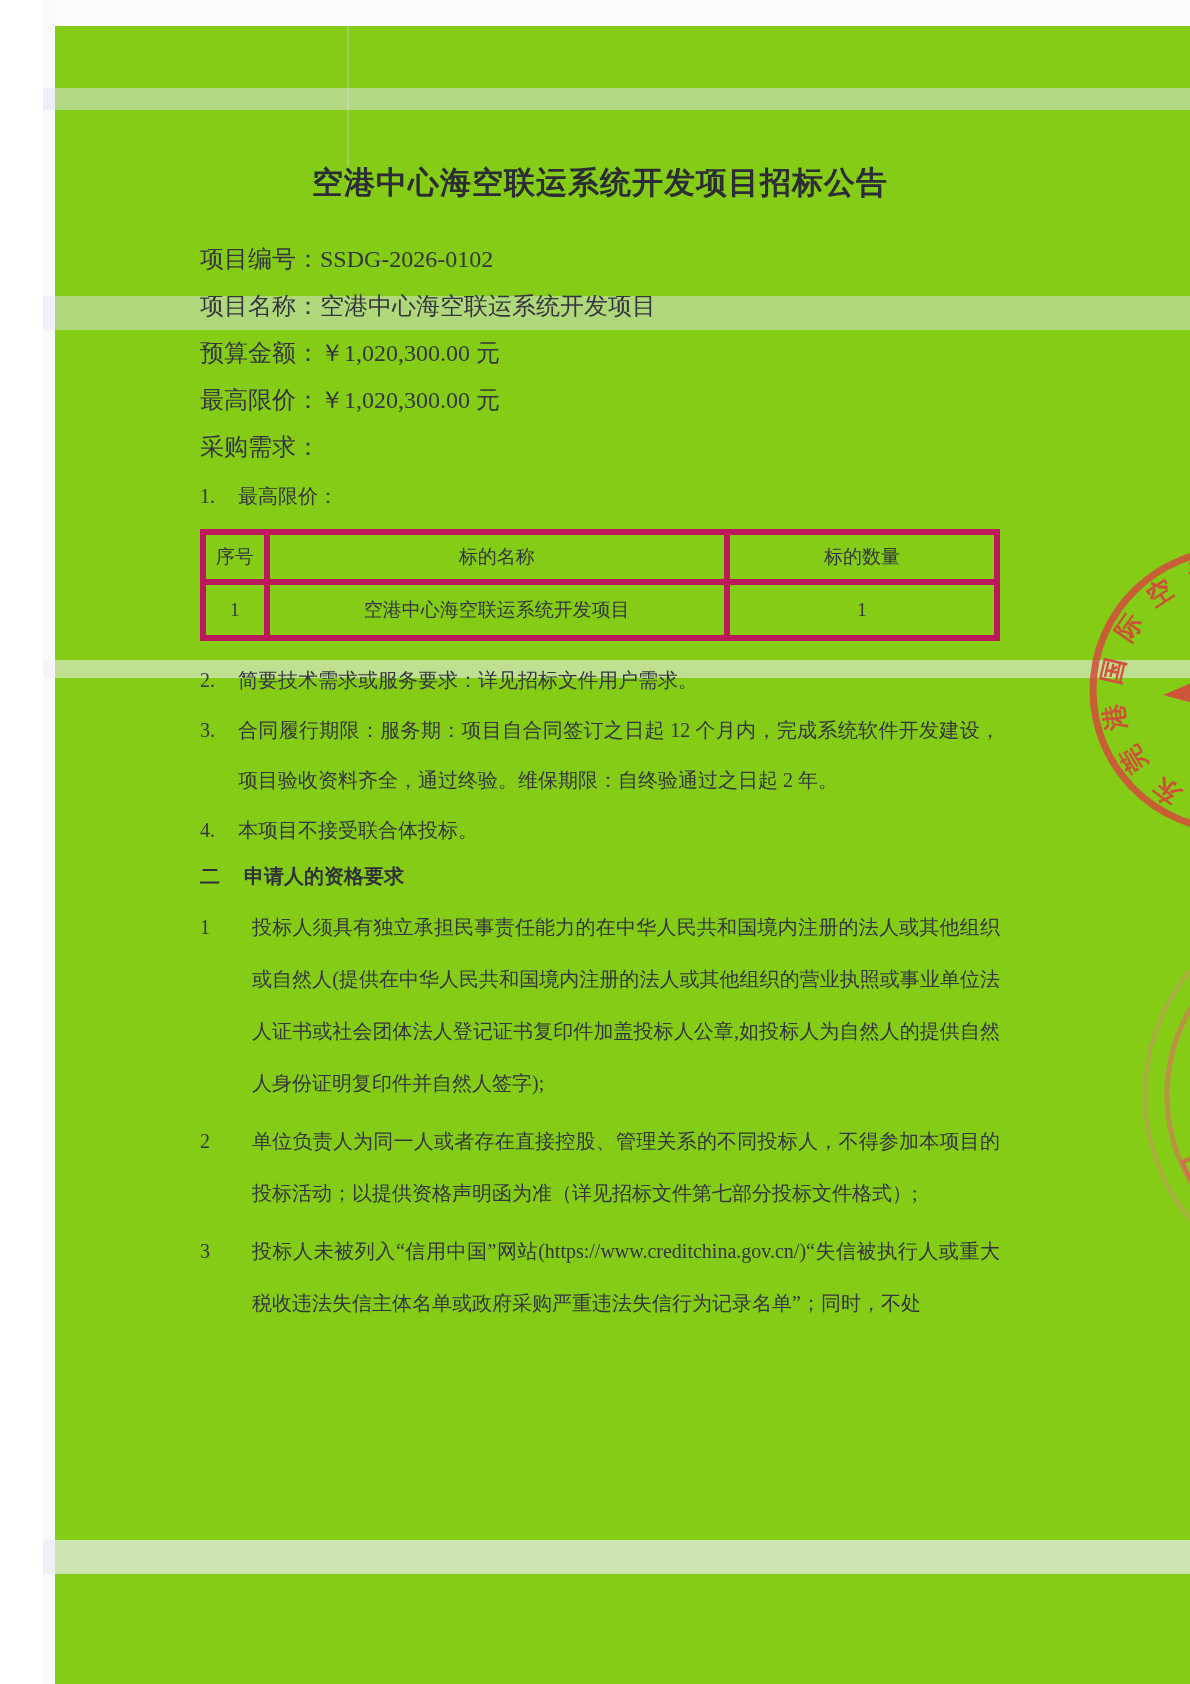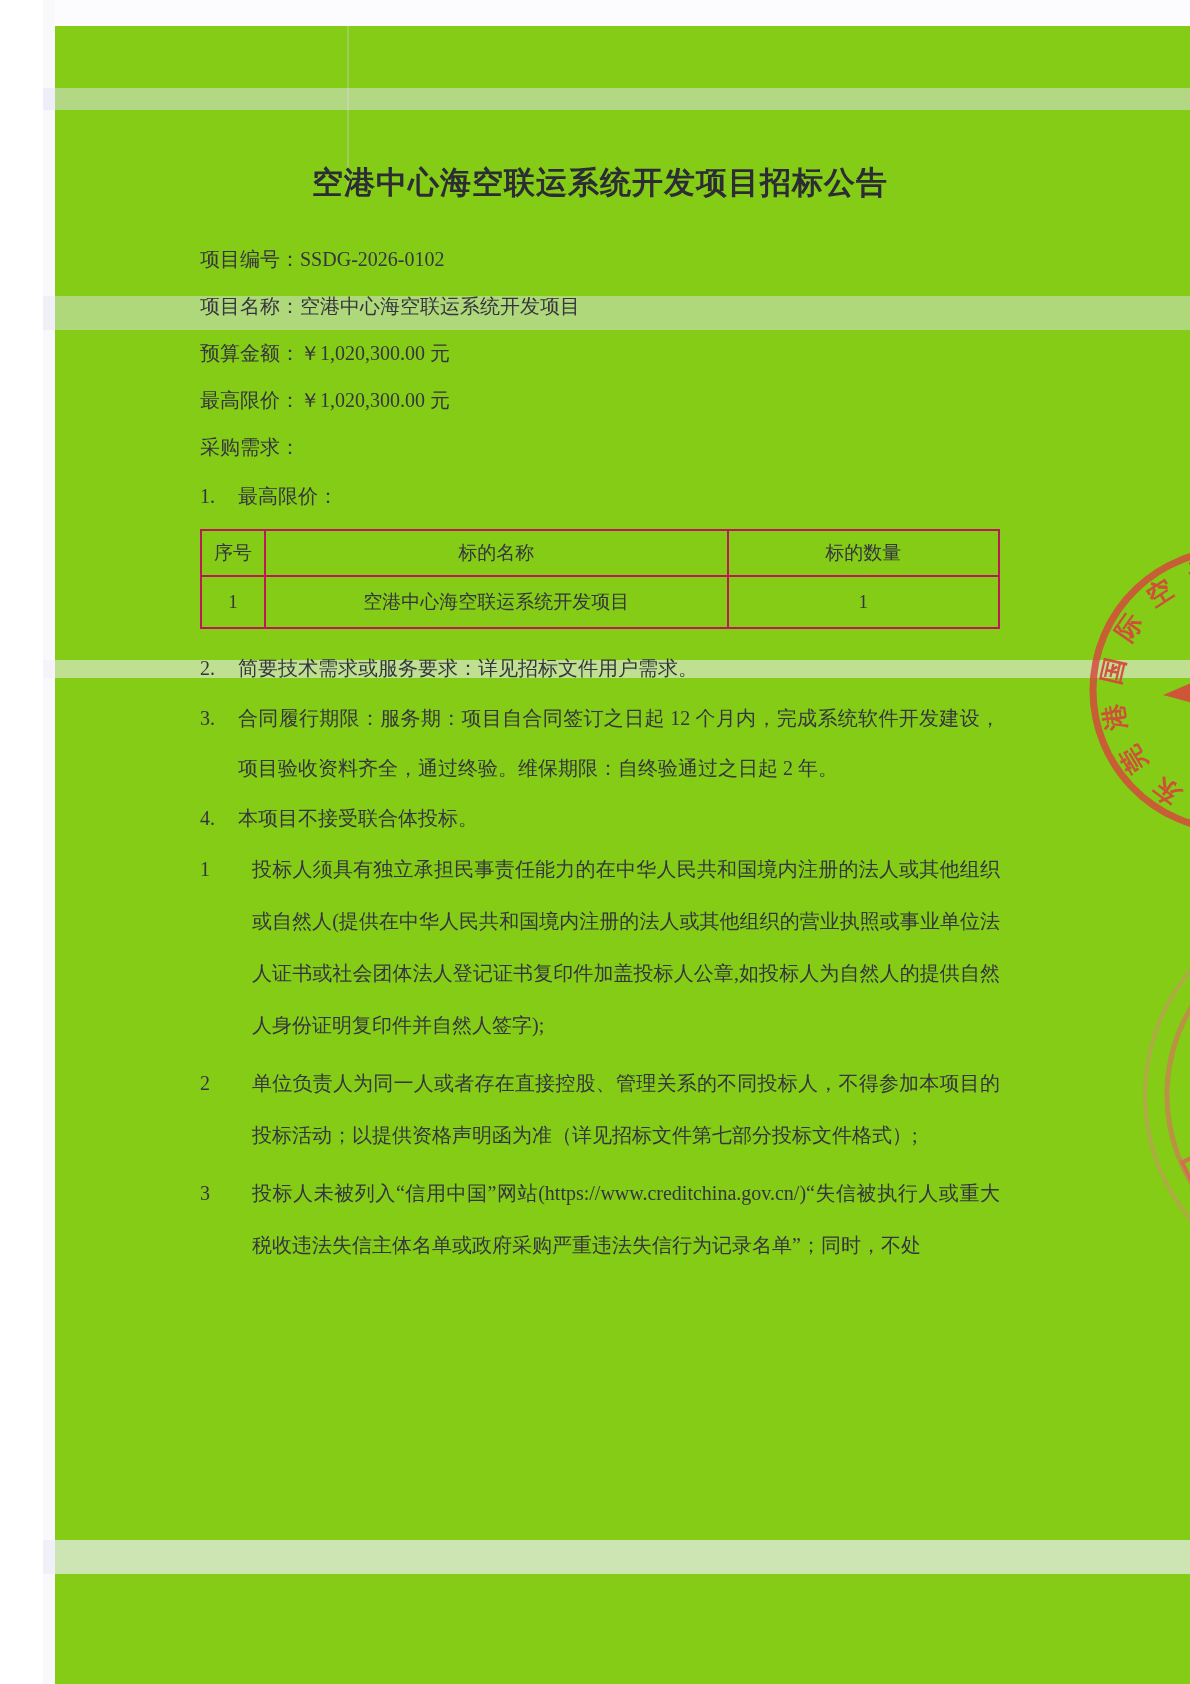--- a/index.html
+++ b/index.html
@@ -21,29 +21,29 @@
   .band3{top:1540px;height:34px;background:rgba(236,238,247,.7);}
   .band4{top:660px;height:18px;background:rgba(240,241,248,.55);}
 
   .content{position:absolute;left:157px;top:160px;width:800px;}
   .title{font-size:31px;font-weight:bold;text-align:center;color:#2c2c35;
          margin:0 0 30px 0;letter-spacing:1px;line-height:46px;}
   .h2{font-size:20px;font-weight:bold;margin:0 0 12px 0;line-height:34px;color:#2f2f39;}
   .intro{font-size:20px;line-height:54px;text-align:justify;text-indent:2em;margin:4px 0 34px 0;}
   .sec{margin:4px 0 8px 0;}
   .secnum{display:inline-block;min-width:44px;}
-  .field{font-size:20px;line-height:47px;margin:0;}
+  .field{font-size:24px;line-height:47px;margin:0;}
   .numitem{display:flex;font-size:20px;line-height:50px;margin:0;}
   .numitem .num{flex:0 0 38px;}
   .numitem .itxt{flex:1;text-align:justify;}
   .qual{line-height:52px;margin-bottom:6px;}
   .qual .num{flex:0 0 52px;}
 
   .bid-table{width:100%;border-collapse:collapse;margin:8px 0 14px 0;font-size:19px;color:#35353f;}
-  .bid-table th,.bid-table td{border:2px solid #be185d;text-align:center;font-weight:normal;padding:0;}
+  .bid-table th,.bid-table td{border:6px solid #be185d;text-align:center;font-weight:normal;padding:0;}
   .bid-table th{height:44px;}
   .bid-table td{height:50px;}
   .bid-table .c1{width:8%;}
   .bid-table .c2{width:58%;}
   .bid-table .c3{width:34%;}
 
   .stamp{position:absolute;pointer-events:none;}
   .stamp1{left:1030px;top:530px;width:320px;height:320px;}
   .stamp2{left:1075px;top:875px;width:440px;height:440px;}
   .ringtext{font-size:26px;font-weight:bold;fill:#d6453c;letter-spacing:17px;opacity:.92;
@@ -107,20 +107,21 @@
     </div>
     <div class="numitem">
       <span class="num">3.</span>
       <div class="itxt">合同履行期限：服务期：项目自合同签订之日起 12 个月内，完成系统软件开发建设，项目验收资料齐全，通过终验。维保期限：自终验通过之日起 2 年。</div>
     </div>
     <div class="numitem">
       <span class="num">4.</span>
       <div class="itxt">本项目不接受联合体投标。</div>
     </div>
 
+    <p class="h2 sec"><span class="secnum">二</span><span>申请人的资格要求</span></p>
 
     <div class="numitem qual">
       <span class="num">1</span>
       <div class="itxt">投标人须具有独立承担民事责任能力的在中华人民共和国境内注册的法人或其他组织或自然人(提供在中华人民共和国境内注册的法人或其他组织的营业执照或事业单位法人证书或社会团体法人登记证书复印件加盖投标人公章,如投标人为自然人的提供自然人身份证明复印件并自然人签字);</div>
     </div>
     <div class="numitem qual">
       <span class="num">2</span>
       <div class="itxt">单位负责人为同一人或者存在直接控股、管理关系的不同投标人，不得参加本项目的投标活动；以提供资格声明函为准（详见招标文件第七部分投标文件格式）;</div>
     </div>
     <div class="numitem qual">

